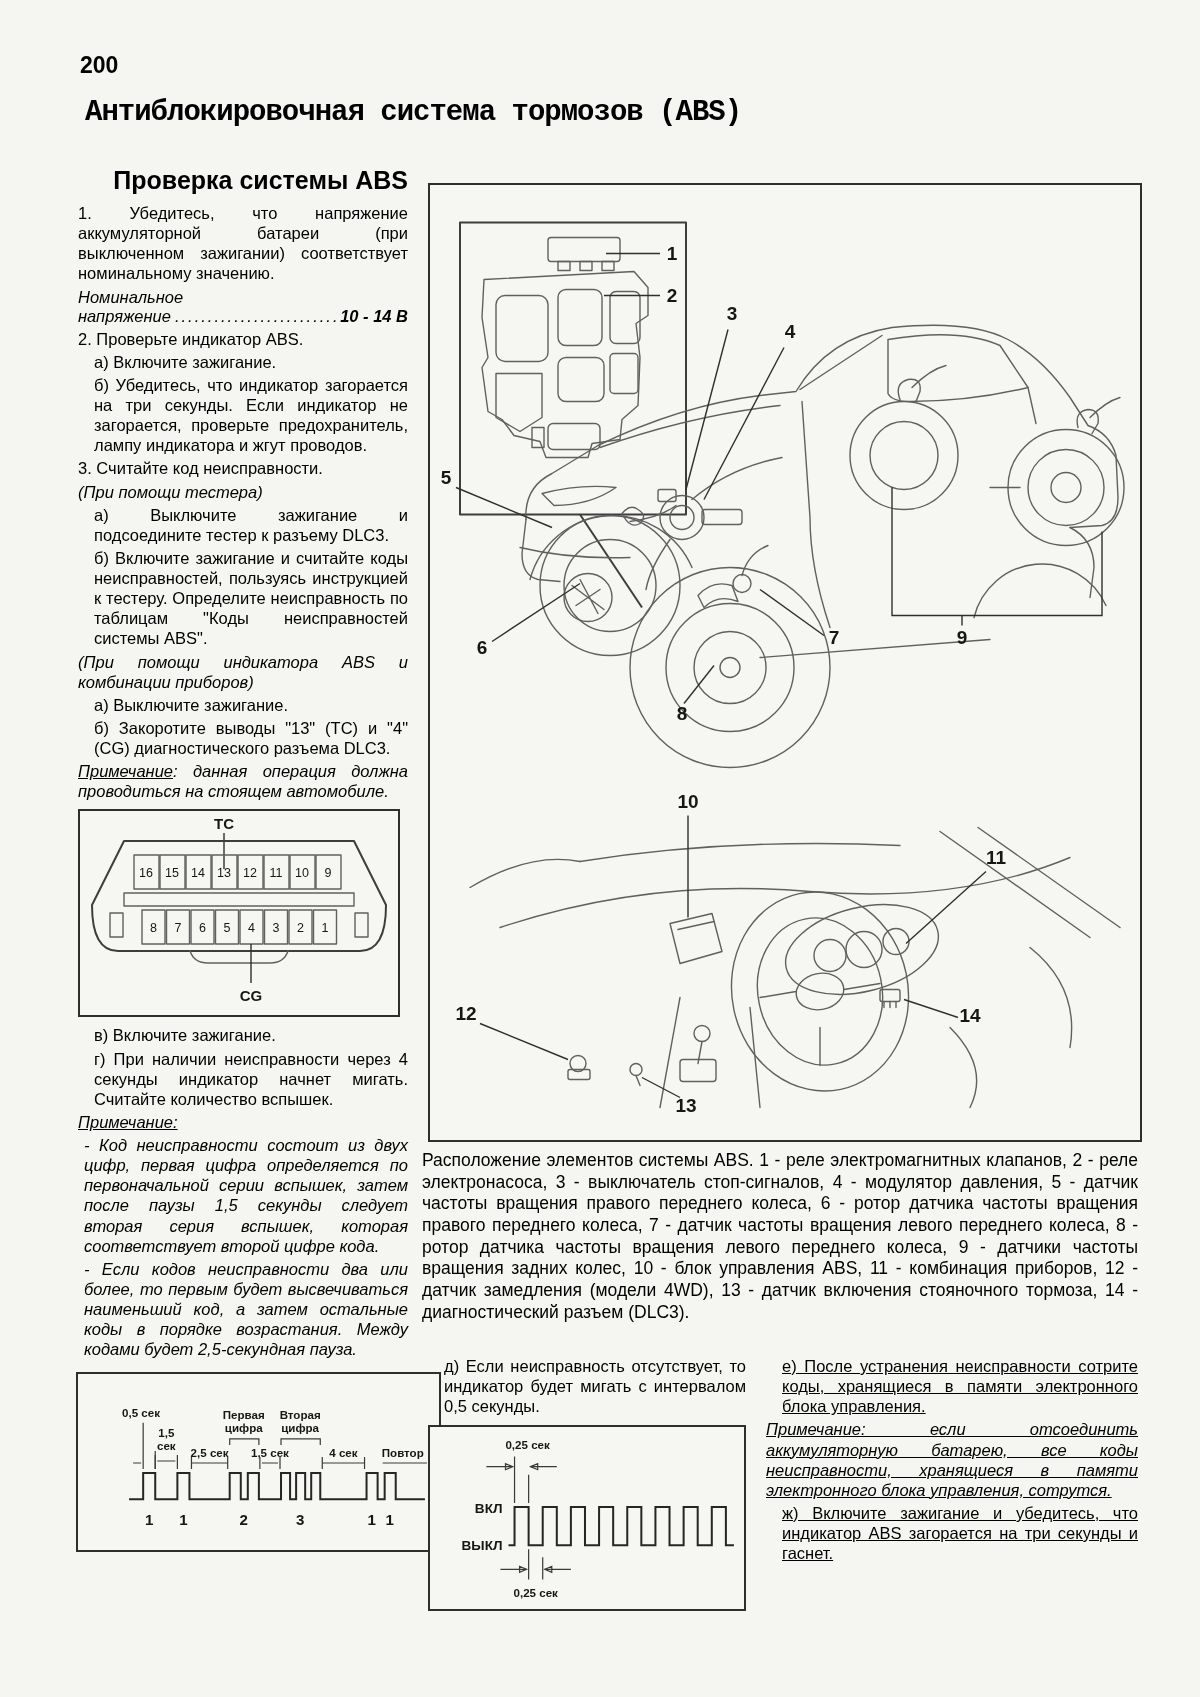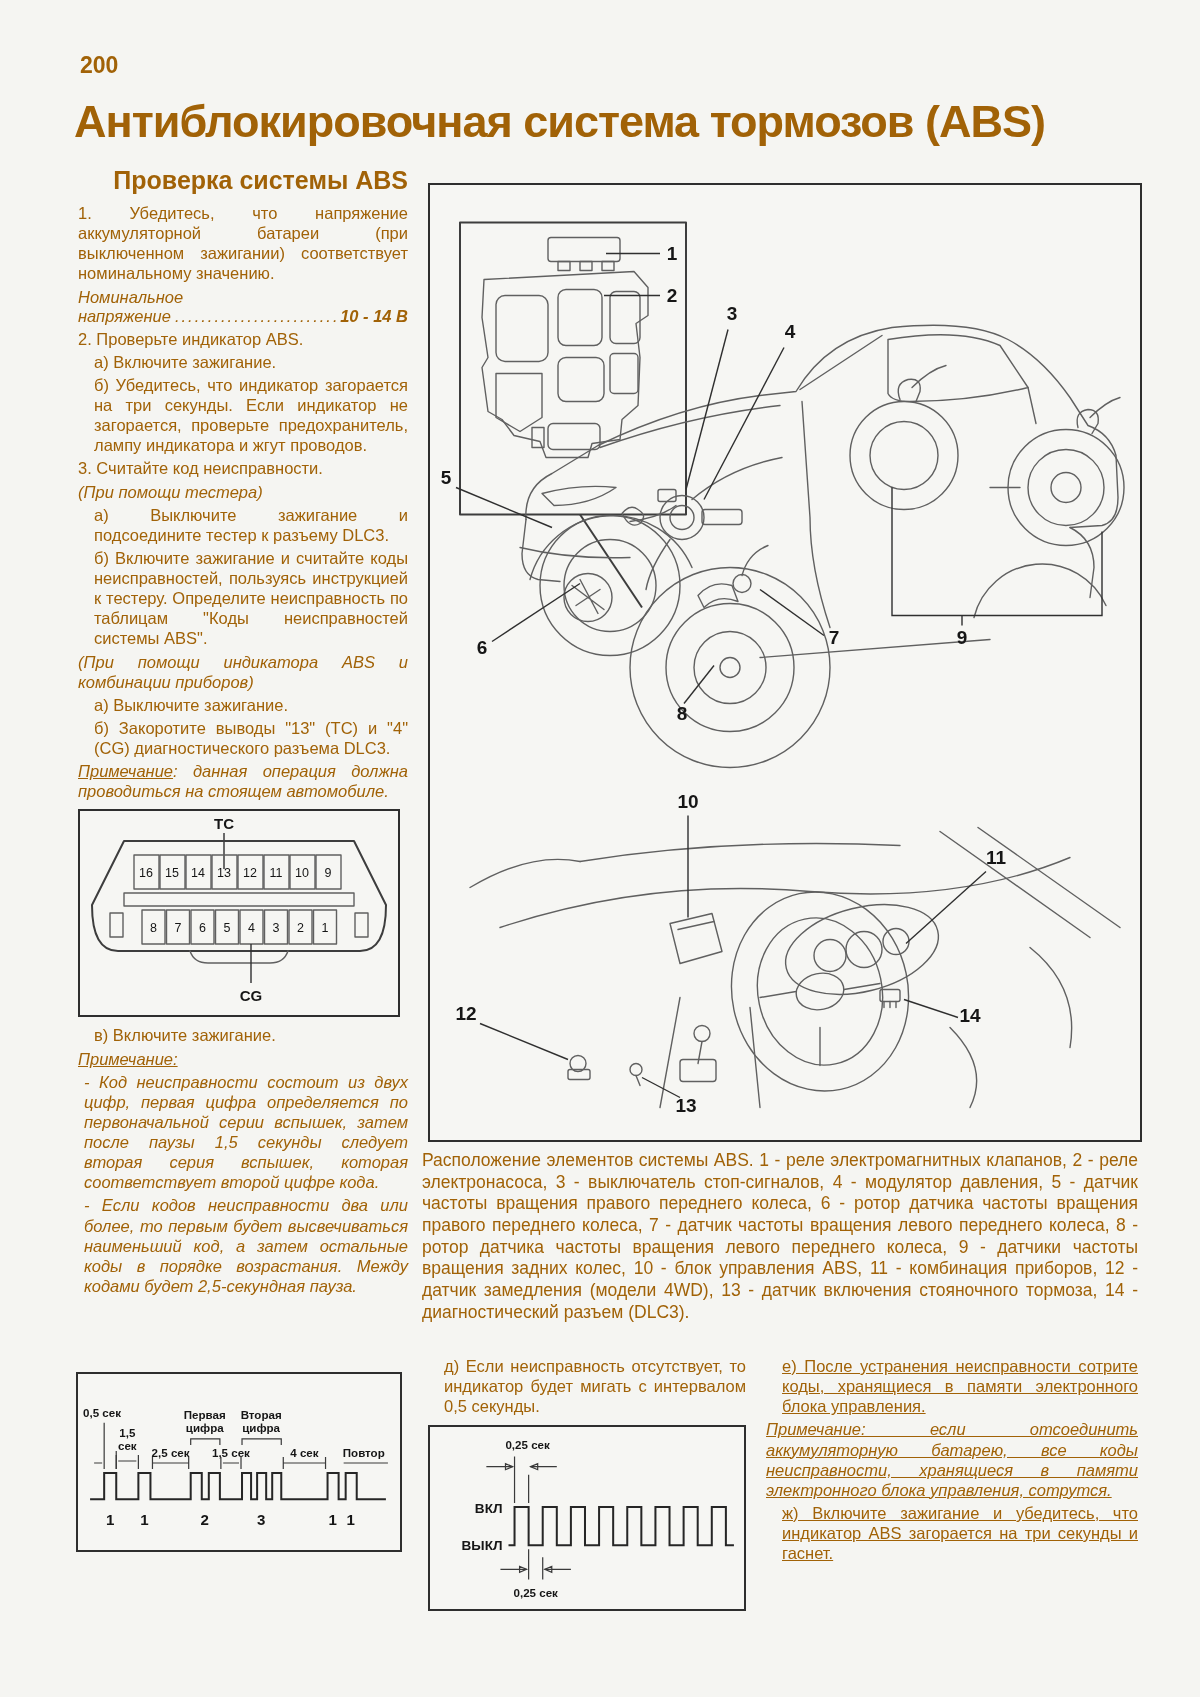--- a/index.html
+++ b/index.html
@@ -1,38 +1,38 @@
 <!DOCTYPE html>
 <html><head>
 <meta charset="utf-8">
 <style>
   html,body{margin:0;padding:0;background:#9a9a9a;}
   #page{position:relative;width:1200px;height:1697px;background:#f5f5f2;
-        font-family:"Liberation Sans",sans-serif;color:#a16207;overflow:hidden;}
+        font-family:"Liberation Sans",sans-serif;color:#000000;overflow:hidden;}
   .pageno{position:absolute;left:80px;top:52px;font-size:23px;font-weight:700;}
-  .title{position:absolute;left:74px;top:96px;font-size:45px;font-weight:700;letter-spacing:-1px;white-space:nowrap;}
+  .title{position:absolute;left:85px;top:96px;font-size:29px;font-weight:700;letter-spacing:-1px;white-space:nowrap;font-family:Liberation Mono, monospace;}
   
   .leftcol{position:absolute;left:78px;top:166px;width:330px;}
   .leftcol h2{font-size:25px;font-weight:700;margin:0 0 8px;text-align:right;}
   p{margin:0 0 3px;font-size:16.5px;line-height:1.22;}
   .jt{text-align:justify;}
   .ind{padding-left:16px;}
   .ind2{padding-left:6px;}
   .it{font-style:italic;}
   .b{font-weight:700;}
   .u{text-decoration:underline;}
   .leaderline{display:flex;align-items:baseline;font-size:16.5px;font-style:italic;margin-bottom:3px;text-align:right;}
   .leaderline .dots{flex:1;overflow:hidden;white-space:nowrap;margin:0 4px;letter-spacing:2px;}
   .figbox{border:2.5px solid #2e2e2e;background:#f6f6f3;}
   .dlcbox{width:318px;height:204px;margin:8px 0 8px;}
   
   .mainfig{position:absolute;left:428px;top:183px;width:710px;height:955px;}
   .caption{position:absolute;left:422px;top:1150px;width:716px;font-size:17.5px;font-weight:400;line-height:1.24;text-align:justify;}
   
-  .flashfig{position:absolute;left:76px;top:1372px;width:322px;height:176px;}
+  .flashfig{position:absolute;left:76px;top:1372px;width:322px;height:176px;padding-left:39px;}
   .colmid{position:absolute;left:428px;top:1356px;width:318px;}
   .wavebox{width:314px;height:182px;margin-top:9px;}
   .colright{position:absolute;left:766px;top:1356px;width:372px;text-decoration:underline;}
   svg{display:block;width:100%;height:100%;}
   svg text{font-family:"Liberation Sans",sans-serif;fill:#161616;}
   .co{font-size:19px;font-weight:700;text-anchor:middle;}
   .pin{font-size:12.5px;text-anchor:middle;}
   .dlbl{font-size:15px;font-weight:700;text-anchor:middle;}
   .dim{font-size:11.5px;font-weight:700;text-anchor:middle;}
   .dimL{font-size:11.5px;font-weight:700;text-anchor:start;}
@@ -119,20 +119,21 @@
         <text class="pin" x="220.5" y="121">2</text>
         <text class="pin" x="245" y="121">1</text>
         <rect class="art" x="30" y="102" width="13" height="24"></rect>
         <rect class="art" x="275" y="102" width="13" height="24"></rect>
         <path class="ld" d="M171,133 V172"></path>
         <text class="dlbl" x="171" y="190">CG</text>
       </svg>
     </div>
 
     <p class="ind">в) Включите зажигание.</p>
+    <p class="ind jt">г) При наличии неисправности через 4 секунды индикатор начнет мигать. Считайте количество вспышек.</p>
     <p class="it"><span class="u">Примечание:</span></p>
     <p class="it jt ind2">- Код неисправности состоит из двух цифр, первая цифра определяется по первоначальной серии вспышек, затем после паузы 1,5 секунды следует вторая серия вспышек, которая соответствует второй цифре кода.</p>
     <p class="it jt ind2">- Если кодов неисправности два или более, то первым будет высвечиваться наименьший код, а затем остальные коды в порядке возрастания. Между кодами будет 2,5-секундная пауза.</p>
   </div>
 
   <div class="figbox mainfig">
     <svg viewBox="0 0 710 950">
 
       <rect class="art2" x="30" y="35" width="226" height="292"></rect>
       <g class="art">

